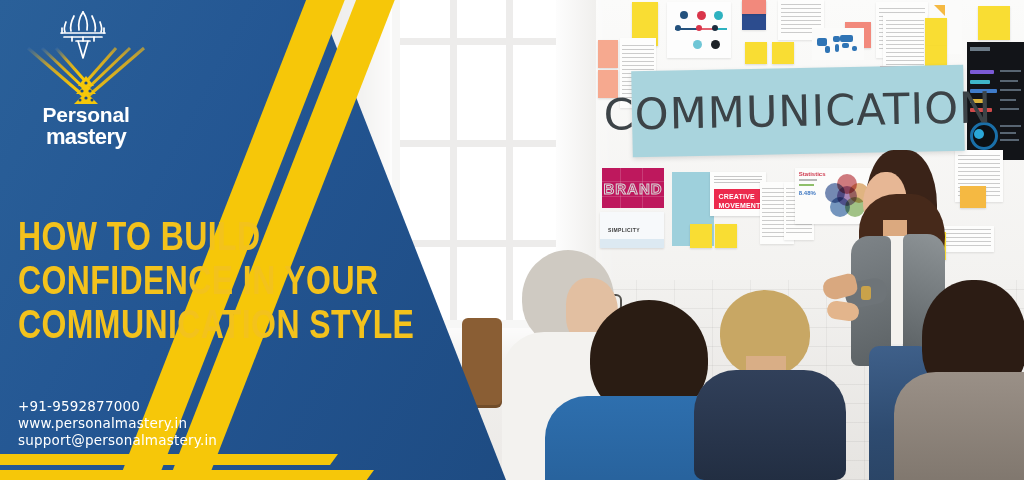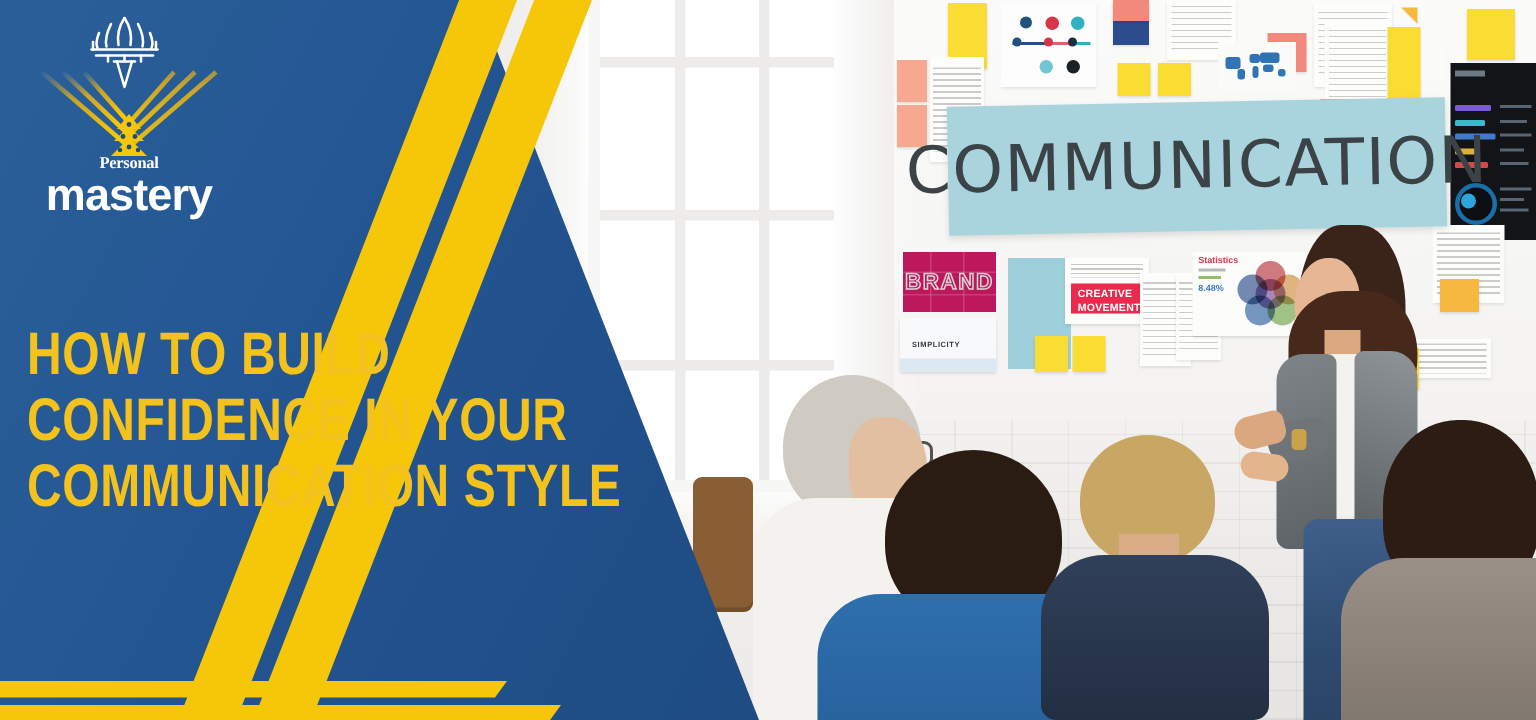--- a/index.html
+++ b/index.html
@@ -269,25 +269,25 @@
 
   
   .logo { position:absolute; left:26px; top:6px; width:120px; height:140px; }
   .logo-lotus { position:absolute; left:26px; top:0px; width:62px; height:62px; }
   .logo-rays { position:absolute; left:0px; top:40px; width:120px; height:62px; }
   .logo-name {
     position:absolute; left:0; top:98px; width:120px; text-align:center;
     color:#ffffff; line-height:1;
   }
   .logo-name .l1 {
-    display:block; font-size:11px; font-weight:700; letter-spacing:-0.2px;
-    font-family:Liberation Serif, serif;
+    display:block; font-size:21px; font-weight:700; letter-spacing:-0.2px;
+    font-family:Liberation Sans, sans-serif;
   }
   .logo-name .l2 {
-    display:block; font-size:30px; font-weight:700; letter-spacing:-0.6px;
+    display:block; font-size:22px; font-weight:700; letter-spacing:-0.6px;
     margin-top:1px; font-family:"Liberation Sans", sans-serif;
   }
 
   
   .headline {
     position:absolute; left:18px; top:214px; width:430px;
     color:#f3c21c;
     font-family:"Liberation Sans Narrow","Liberation Sans", sans-serif;
     font-weight:700;
     font-size:40px;
@@ -580,14 +580,19 @@
       <span class="l2">mastery</span>
     </div>
   </div>
 
   <div class="headline">
     <span class="hl">HOW TO BUILD</span>
     <span class="hl">CONFIDENCE IN YOUR</span>
     <span class="hl">COMMUNICATION STYLE</span>
   </div>
 
+  <div class="contact">
+    <span>+91-9592877000</span>
+    <span>www.personalmastery.in</span>
+    <span>support@personalmastery.in</span>
+  </div>
 
 </div>
 
 </body></html>

